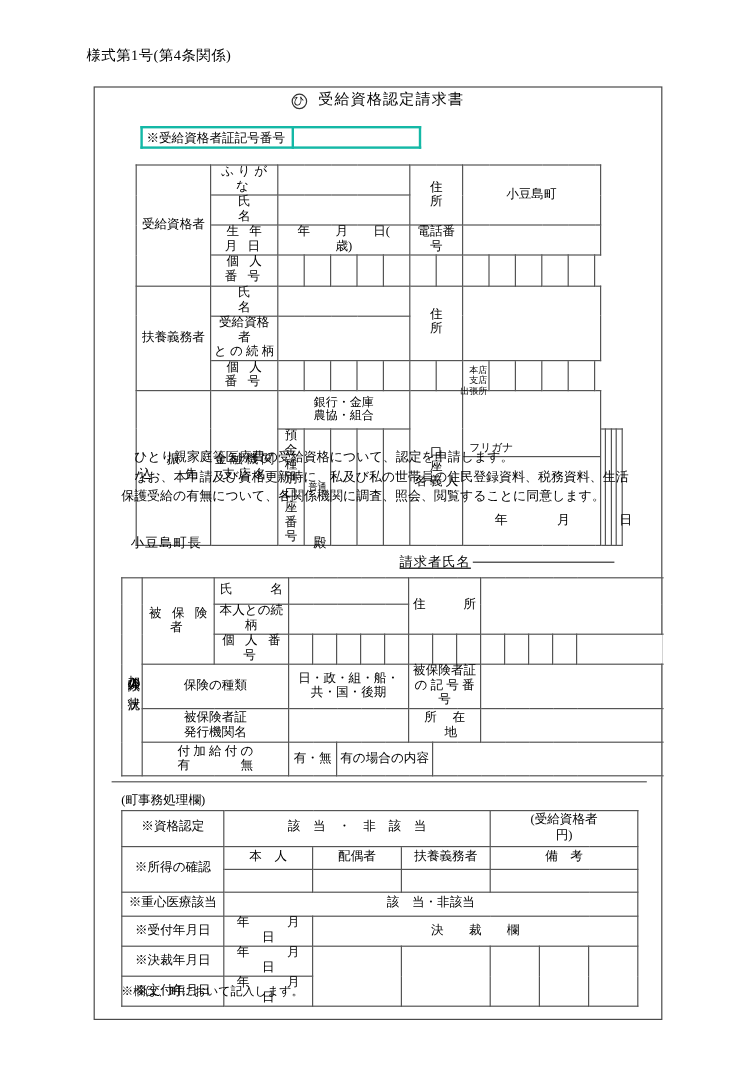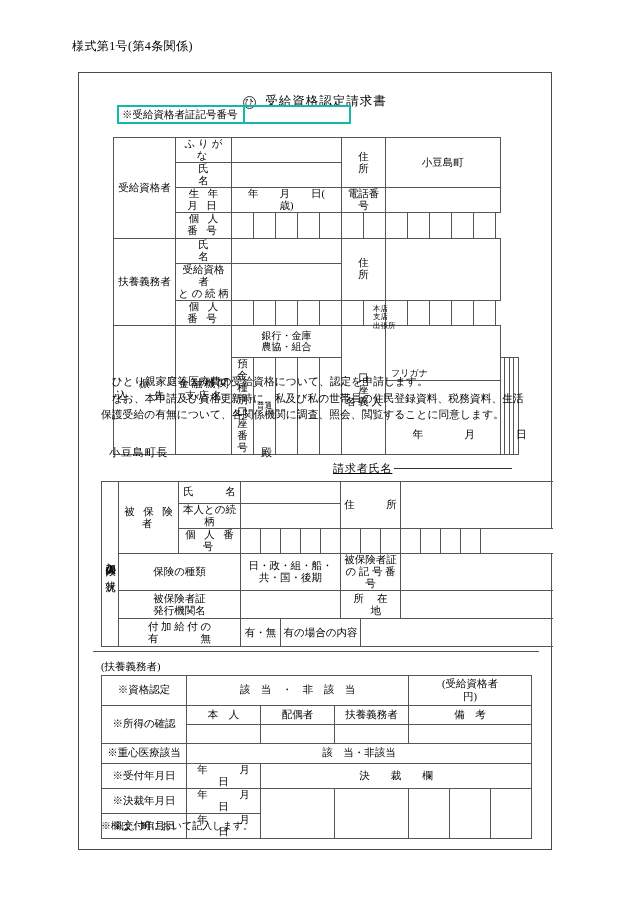--- a/index.html
+++ b/index.html
@@ -24,21 +24,21 @@
   .frame {
     position:absolute; left:78px; top:72px;
     width:474px; height:778px;
     border:1px solid #4a4a4a;
     background:#fff;
   }
 
   .title {
     text-align:center;
     font-size:12.5px;
-    margin-top:20px;
+    margin-top:2px;
     letter-spacing:1px;
   }
   .circled {
     display:inline-block;
     border:1px solid #333;
     border-radius:50%;
     width:13px; height:13px; line-height:11px;
     font-size:9px; text-align:center;
     vertical-align:middle;
     margin-right:9px;
@@ -269,21 +269,21 @@
           <td></td>
           <td></td>
           <td></td>
           <td></td>
         </tr>
 
       </tbody>
         </table>
     </div>
 
-    <div style="position:absolute;left:294px;top:232px;font-size:7.5px;line-height:1.12;text-align:left;width:44px;">
+    <div style="position:absolute;left:283px;top:232px;font-size:7.5px;line-height:1.12;text-align:right;width:44px;">
       <div>本店</div>
       <div>支店</div>
       <div>出張所</div>
     </div>
 
     <div class="stmt">
       <p class="ind">ひとり親家庭等医療費の受給資格について、認定を申請します。</p>
       <p class="ind">なお、本申請及び資格更新時に、私及び私の世帯員の住民登録資料、税務資料、生活</p>
       <p>保護受給の有無について、各関係機関に調査、照会、閲覧することに同意します。</p>
       <p class="date">年　　　月　　　日</p>
@@ -375,21 +375,21 @@
           <td colspan="2">有・無</td>
           <td colspan="4">有の場合の内容</td>
           <td colspan="8"></td>
         </tr>
       </tbody>
         </table>
     </div>
 
     <div class="divider"></div>
 
-    <div class="office-head">(扶養義務者)</div>
+    <div class="office-head">(町事務処理欄)</div>
 
     <div class="tbl-office">
       <table class="t" style="width:430px;">
         <colgroup>
           <col style="width:85px">
             <col style="width:74px">
             <col style="width:74px">
           <col style="width:74px">
             <col style="width:41px">
             <col style="width:41px">

